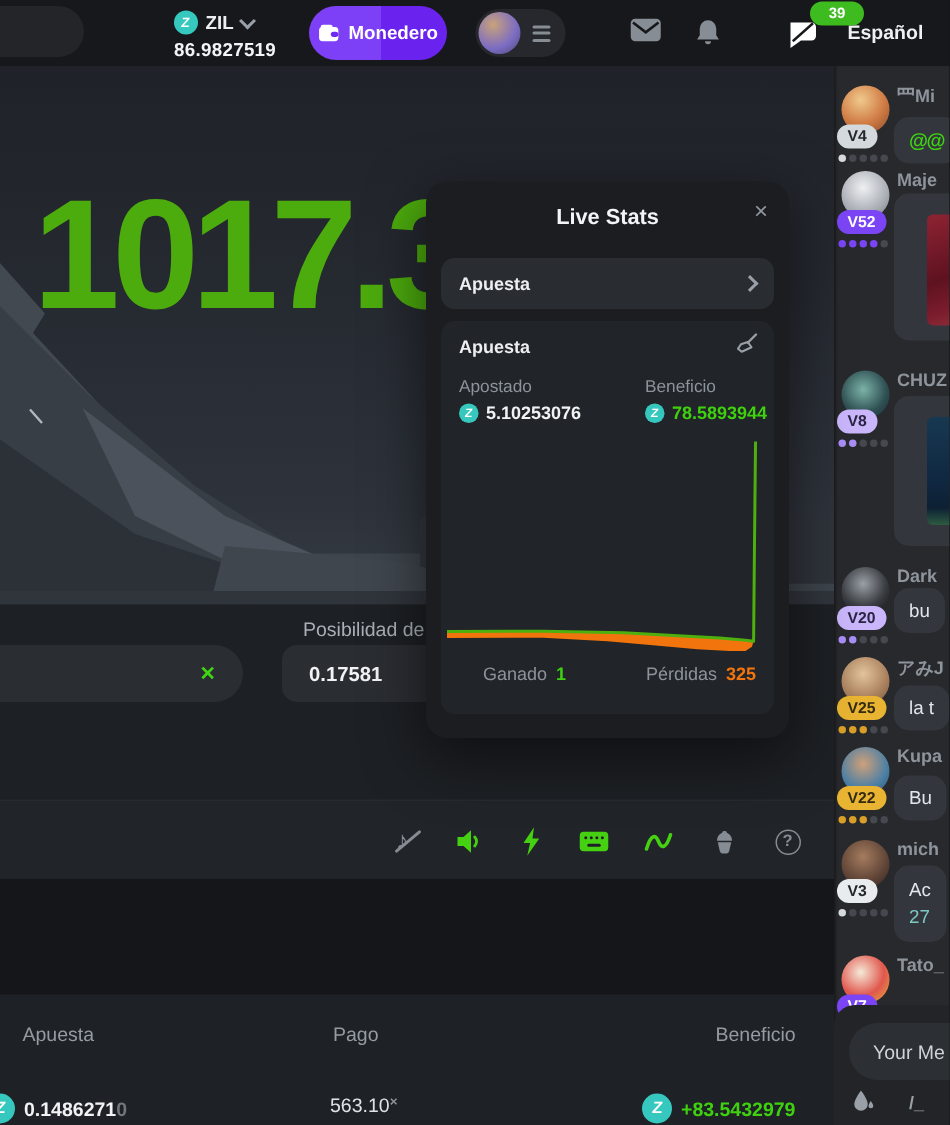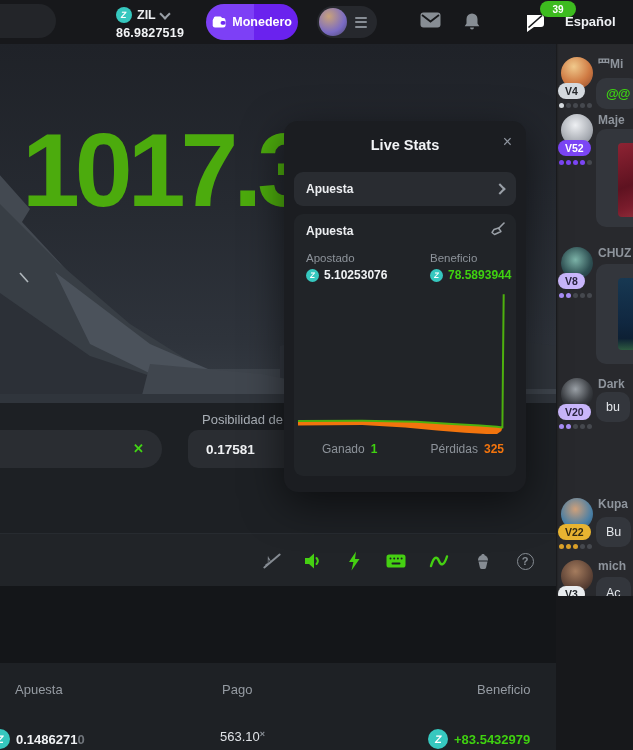--- a/index.html
+++ b/index.html
@@ -79,21 +79,21 @@
   .mc-broom{position:absolute;right:10px;top:7px;cursor:pointer;}
   .mc-lab{position:absolute;top:38px;color:#8d939a;font-size:11.5px;}
   .mc-val{position:absolute;top:54px;display:flex;align-items:center;gap:5px;font-size:12px;font-weight:bold;color:#f0f2f4;}
   .mc-val.green{color:#3fd110;}
   .mc-chart{position:absolute;left:4px;top:76px;width:214px;height:144px;}
   .mc-foot{position:absolute;left:28px;right:12px;top:228px;display:flex;justify-content:space-between;font-size:12px;color:#8d939a;}
   .mc-foot b.win{color:#3fd110;margin-left:6px;}
   .mc-foot b.loss{color:#f2740d;margin-left:6px;}
 
   
-  .sidebar{position:absolute;left:556px;top:44px;width:77px;height:552px;background:#28292d;overflow:hidden;z-index:20;
+  .sidebar{position:absolute;left:556px;top:44px;width:77px;height:706px;background:#28292d;overflow:hidden;z-index:20;
     box-shadow:inset 2px 0 2px -1px rgba(0,0,0,.45);}
   .crow{position:absolute;left:0;width:77px;}
   .uname{position:absolute;left:42px;top:0;color:#8e949c;font-size:12px;font-weight:bold;white-space:nowrap;}
   .cavatar{position:absolute;left:5px;top:1px;width:32px;height:32px;border-radius:50%;cursor:pointer;}
   .lvl{position:absolute;left:2px;top:27px;height:16px;padding:0 7px;border-radius:8px;font-size:10.5px;font-weight:bold;
     display:flex;align-items:center;z-index:2;}
   .t-silver{background:#d4d9de;color:#23262a;}
   .t-white{background:#e9ecef;color:#23262a;}
   .t-purple{background:#7b45f5;color:#fff;}
   .t-lav{background:#c9b6fb;color:#2a2440;}
@@ -301,20 +301,33 @@
       <div class="dots">
           <i class="dot on-l"></i>
           <i class="dot on-l"></i>
           <i class="dot"></i>
           <i class="dot"></i>
           <i class="dot"></i>
         </div>
       <div class="bubble" style="top:15px;">bu</div>
     </div>
 
+    <div class="crow" style="top:393px;height:62px;">
+      <div class="uname">アみJ</div>
+      <div class="cavatar" style="background:radial-gradient(circle at 45% 35%,#e3c49c,#a87f5c 60%,#6e5340);"></div>
+      <div class="lvl t-gold">V25</div>
+      <div class="dots">
+          <i class="dot on-g"></i>
+          <i class="dot on-g"></i>
+          <i class="dot on-g"></i>
+          <i class="dot"></i>
+          <i class="dot"></i>
+        </div>
+      <div class="bubble" style="top:20px;">la t</div>
+    </div>
 
     <div class="crow" style="top:453px;height:62px;">
       <div class="uname">Kupa</div>
       <div class="cavatar" style="background:radial-gradient(circle at 45% 35%,#cfa07a,#4a7fa5 60%,#2b4e6b);"></div>
       <div class="lvl t-gold">V22</div>
       <div class="dots">
           <i class="dot on-g"></i>
           <i class="dot on-g"></i>
           <i class="dot on-g"></i>
           <i class="dot"></i>
@@ -340,20 +353,30 @@
       </div>
     </div>
 
     <div class="crow" style="top:592px;height:60px;">
       <div class="uname">Tato_</div>
       <div class="cavatar" style="background:radial-gradient(circle at 40% 35%,#f5ead8,#e0574d 55%,#e8b23a);"></div>
       <div class="lvl t-purple">V7</div>
     </div>
   </div>
 
+  <div class="chatpanel">
+    <input class="chatinput" placeholder="Your Me" style="">
+    <span class="cp-ic" style="left:12px;">
+      <svg width="15" height="17" viewBox="0 0 15 17">
+        <path d="M6,1 C6,1 1.5,7 1.5,10 a4.5,4.5 0 0 0 9,0 C10.5,7 6,1 6,1 Z" fill="#9aa0a7"></path>
+        <path d="M12.5,8 C12.5,8 11,10.2 11,11.3 a1.6,1.6 0 0 0 3.2,0 C14.2,10.2 12.5,8 12.5,8 Z" fill="#9aa0a7"></path>
+      </svg>
+    </span>
+    <span class="cp-ic" style="left:50px;top:58px;">/_</span>
+  </div>
 
   <header class="topbar">
     <div class="tb-leftbox"></div>
     <div class="currency">
       <div class="cur-top">
         <span class="coin c16">
             <i>Z</i>
           </span>
         <span class="cur-code">ZIL</span>
         <i class="chev chev-down"></i>

